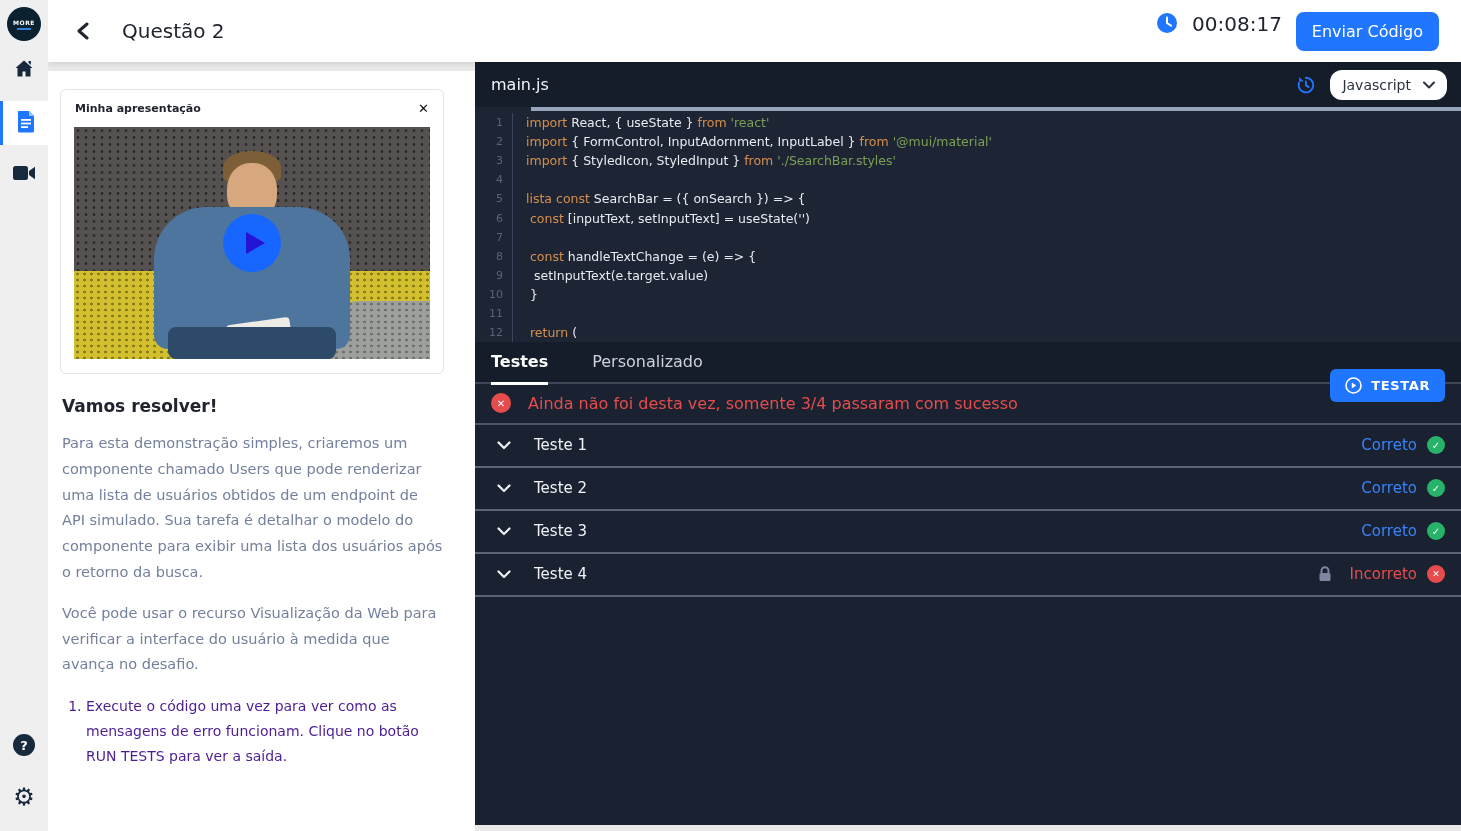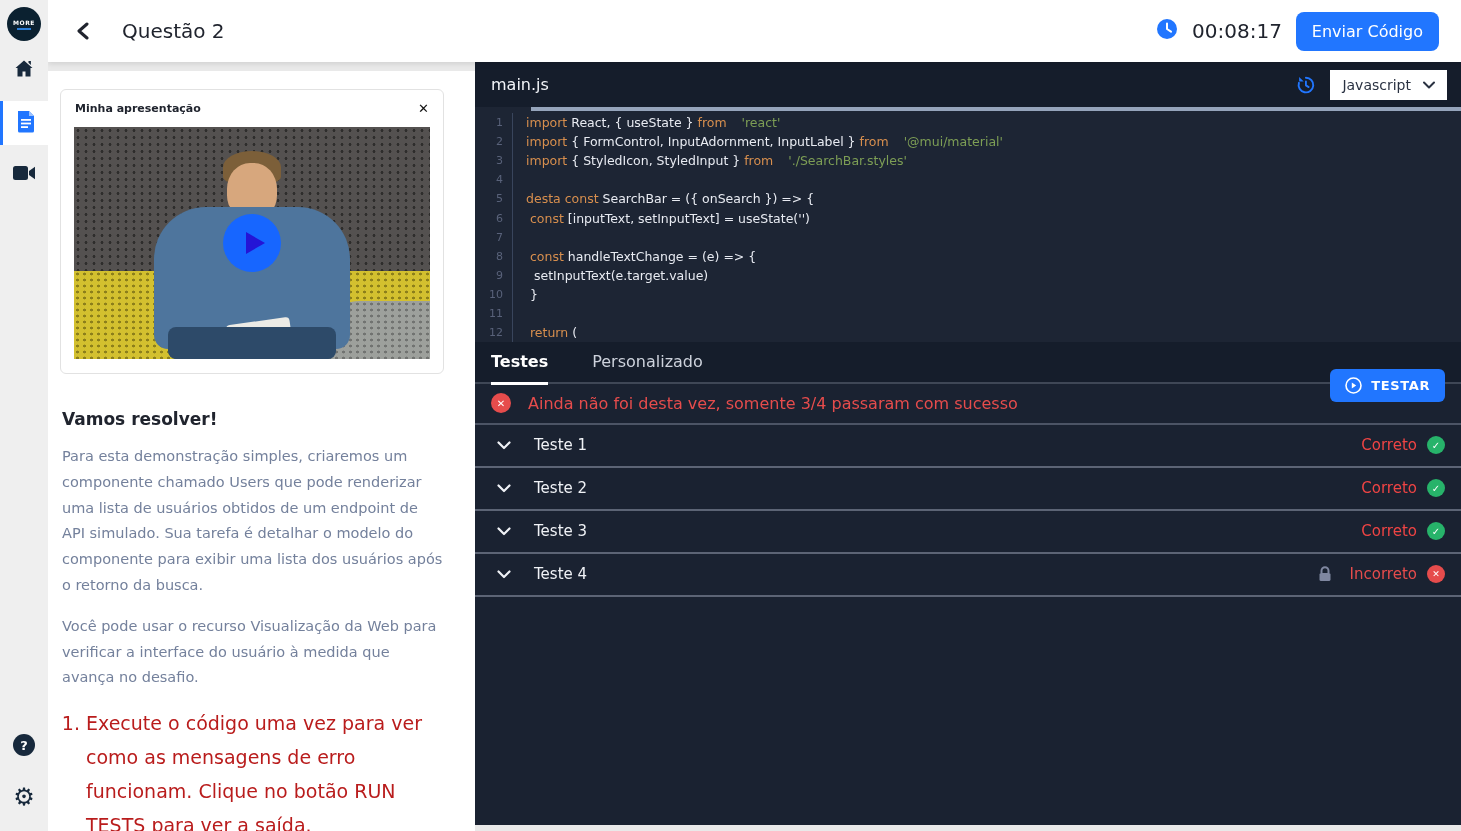--- a/index.html
+++ b/index.html
@@ -19,21 +19,21 @@
   .rail-item.selected { background:#ffffff; border-left:3px solid #2176ff; }
   .rail-spacer { flex:1; }
   .help-circle { width:22px; height:22px; border-radius:50%; background:#17293c; color:#fff; font-size:13px; font-weight:bold; display:flex; align-items:center; justify-content:center; }
   .gear-glyph { font-size:24px; color:#17293c; line-height:1; }
 
   
   .topbar { position:absolute; left:48px; top:0; width:1413px; height:62px; background:#fff; z-index:4;
             display:flex; align-items:center; padding:0 22px; box-shadow:0 2px 5px rgba(0,0,0,.10); }
   .back-btn { width:26px; height:26px; display:flex; align-items:center; justify-content:center; cursor:pointer; }
   .page-title { margin-left:26px; font-size:20px; font-weight:500; color:#20242e; }
-  .topbar-right { margin-left:auto; display:flex; align-items:center; gap:14px; }
+  .topbar-right { margin-left:auto; display:flex; align-items:flex-start; gap:14px; }
   .timer { font-size:20px; color:#20242e; }
   .submit-btn { background:#2176ff; color:#fff; border:none; border-radius:8px; padding:10px 16px; font-size:16px; font-family:inherit; cursor:pointer; }
 
   
   .left-panel { position:absolute; left:48px; top:71px; width:427px; height:763px; background:#fff; overflow:hidden; z-index:3; }
   .video-card { margin:18px 31px 0 12px; border:1px solid #e2e2e2; border-radius:6px; background:#fff; }
   .video-card-head { display:flex; align-items:center; justify-content:space-between; padding:11px 14px 9px; }
   .video-card-title { font-size:11px; font-weight:bold; color:#20242e; }
   .close-x { font-size:13px; font-weight:bold; color:#111; cursor:pointer; }
   .thumb { position:relative; margin:2px 13px 14px; height:232px; background:#545150; overflow:hidden; }
@@ -44,58 +44,58 @@
   .couch-gray .dots{ position:absolute; inset:0; background-image:radial-gradient(circle, rgba(60,60,60,.45) 1.2px, transparent 1.7px); background-size:7px 6px; border-top-left-radius:48px;}
   .p-hair { position:absolute; left:50%; top:24px; transform:translateX(-50%); width:58px; height:32px; background:#7c5f39; border-radius:50% 50% 20% 20%; }
   .p-head { position:absolute; left:50%; top:36px; transform:translateX(-50%); width:50px; height:56px; background:#d7a77d; border-radius:46% 46% 42% 42%; }
   .p-body { position:absolute; left:50%; bottom:10px; transform:translateX(-50%); width:196px; height:142px; background:#4e759d; border-radius:52px 52px 14px 14px; }
   .p-jeans { position:absolute; left:50%; bottom:0; transform:translateX(-50%); width:168px; height:32px; background:#2d4a69; border-radius:8px; }
   .p-book { position:absolute; left:50%; bottom:4px; transform:translateX(-38%) rotate(-8deg); width:64px; height:34px; background:#ecebe6; border-radius:4px; }
   .play-btn { position:absolute; left:50%; top:50%; transform:translate(-50%,-50%); width:58px; height:58px; border-radius:50%; background:#1766ff; display:flex; align-items:center; justify-content:center; cursor:pointer; }
   .play-tri { width:0; height:0; border-left:19px solid #2414d6; border-top:11px solid transparent; border-bottom:11px solid transparent; margin-left:6px; }
 
   .lesson { padding:0 30px 0 14px; }
-  .lesson-heading { margin-top:35px; font-size:17px; font-weight:bold; color:#20242e; }
+  .lesson-heading { margin-top:22px; font-size:17px; font-weight:bold; color:#20242e; }
   .lesson p { margin-top:15px; font-size:14.5px; line-height:1.78; color:#74819c; }
   .lesson ol { margin:16px 0 0 0; padding-left:24px; }
-  .lesson li { font-size:19px; line-height:1.78; color:#b91c1c; }
+  .lesson li { font-size:14px; line-height:1.78; color:#4c1d95; }
 
   
   .right-panel { position:absolute; left:475px; top:62px; width:986px; height:763px; background:#1d2534; display:flex; flex-direction:column; overflow:hidden; }
   .editor-head { height:45px; flex:none; background:#151d2b; display:flex; align-items:center; padding:0 14px 0 16px; }
   .filename { color:#f2f4f8; font-size:16px; }
   .history-btn { margin-left:auto; width:26px; height:26px; display:flex; align-items:center; justify-content:center; cursor:pointer; }
-  .lang-select { margin-left:12px; background:#fff; border-radius:0; padding:7px 12px; display:flex; align-items:center; gap:12px; font-size:14px; color:#2a3242; cursor:pointer; }
+  .lang-select { margin-left:12px; background:#fff; border-radius:12px; padding:7px 12px; display:flex; align-items:center; gap:12px; font-size:14px; color:#2a3242; cursor:pointer; }
   .scroll-strip { flex:none; height:4px; background:#1d2534; }
   .scroll-strip i { display:block; margin-left:56px; height:4px; background:#95a4bb; }
 
   .code-area { flex:1; overflow:hidden; padding-top:2px; font-family:"DejaVu Sans","Liberation Sans",sans-serif; }
   .code-line { display:flex; height:19.1px; align-items:center; white-space:pre; font-size:12.5px; }
   .ln { flex:none; width:38px; text-align:right; padding-right:9px; color:#59627a; font-size:11px; align-self:stretch; display:flex; align-items:center; justify-content:flex-end; border-right:1px solid #39455c; }
   .code-text { padding-left:13px; }
   .tok-k { color:#d88f4e; }
-  .tok-s { color:#7d9e55;margin-left:11px; }
+  .tok-s { color:#7d9e55; }
   .tok-t { color:#e8ebf2; }
 
   .tabbar { flex:none; height:42px; background:#151d2b; display:flex; align-items:center; padding-left:16px; border-bottom:2px solid #3f4756; position:relative; }
   .tab { position:relative; height:42px; display:flex; align-items:center; font-size:16px; color:#cdd2dc; margin-right:44px; cursor:pointer; }
   .tab.active { color:#fff; font-weight:bold; }
   .tab.active::after { content:""; position:absolute; left:0; right:0; bottom:-2px; height:3px; background:#fff; }
   .run-btn { margin-left:auto; margin-right:16px; background:#2176ff; color:#fff; border:none; border-radius:6px; padding:8px 15px; font-size:13px; font-weight:bold; letter-spacing:.6px; font-family:inherit; display:flex; align-items:center; gap:9px; cursor:pointer;margin-top:47px; }
 
   .result-bar { flex:none; height:41px; background:#1a2231; display:flex; align-items:center; gap:17px; padding:0 16px; border-bottom:2px solid #4c5465; }
   .err-circle { flex:none; width:20px; height:20px; border-radius:50%; background:#e64c4c; color:#fff; font-size:10px; font-weight:bold; display:flex; align-items:center; justify-content:center; }
   .result-text { color:#e64c4c; font-size:16px; }
 
   .test-row { flex:none; height:43px; background:#1a2231; border-bottom:2px solid #5c6475; display:flex; align-items:center; padding:0 16px 0 22px; cursor:pointer; }
   .row-chevron { flex:none; display:flex; align-items:center; }
   .test-row-label { color:#f0f2f6; font-size:15px; margin-left:23px; }
   .row-status { margin-left:auto; display:flex; align-items:center; gap:10px; }
   .status-label { font-size:15px; }
-  .status-label.ok { color:#ef4444; }
+  .status-label.ok { color:#3b82f6; }
   .status-label.fail { color:#e64c4c; }
   .check-circle { width:18px; height:18px; border-radius:50%; background:#27b36a; color:#fff; font-size:10px; font-weight:bold; display:flex; align-items:center; justify-content:center; }
   .x-circle { width:18px; height:18px; border-radius:50%; background:#e64c4c; color:#fff; font-size:9px; font-weight:bold; display:flex; align-items:center; justify-content:center; }
   .lock-icon { display:inline-flex; margin-right:8px; }
   .panel-filler { flex:1; background:#1a2231; }
 </style>
 </head>
 <body>
 
 <div class="app">
@@ -214,21 +214,21 @@
     <div class="scroll-strip">
         <i></i>
       </div>
 
     <div class="code-area">
       <div>
           <div class="code-line"><span class="ln">1</span><span class="code-text"><span class="tok-k">import</span><span class="tok-t"> React, { useState } </span><span class="tok-k">from</span><span class="tok-s"> 'react'</span></span></div>
           <div class="code-line"><span class="ln">2</span><span class="code-text"><span class="tok-k">import</span><span class="tok-t"> { FormControl, InputAdornment, InputLabel } </span><span class="tok-k">from</span><span class="tok-s"> '@mui/material'</span></span></div>
           <div class="code-line"><span class="ln">3</span><span class="code-text"><span class="tok-k">import</span><span class="tok-t"> { StyledIcon, StyledInput } </span><span class="tok-k">from</span><span class="tok-s"> './SearchBar.styles'</span></span></div>
           <div class="code-line"><span class="ln">4</span><span class="code-text"></span></div>
-          <div class="code-line"><span class="ln">5</span><span class="code-text"><span class="tok-k">desta</span><span class="tok-t"> </span><span class="tok-k">const</span><span class="tok-t"> SearchBar = ({ onSearch }) =&gt; {</span></span></div>
+          <div class="code-line"><span class="ln">5</span><span class="code-text"><span class="tok-k">lista</span><span class="tok-t"> </span><span class="tok-k">const</span><span class="tok-t"> SearchBar = ({ onSearch }) =&gt; {</span></span></div>
           <div class="code-line"><span class="ln">6</span><span class="code-text"><span class="tok-t"> </span><span class="tok-k">const</span><span class="tok-t"> [inputText, setInputText] = useState('')</span></span></div>
           <div class="code-line"><span class="ln">7</span><span class="code-text"></span></div>
           <div class="code-line"><span class="ln">8</span><span class="code-text"><span class="tok-t"> </span><span class="tok-k">const</span><span class="tok-t"> handleTextChange = (e) =&gt; {</span></span></div>
           <div class="code-line"><span class="ln">9</span><span class="code-text"><span class="tok-t">  setInputText(e.target.value)</span></span></div>
           <div class="code-line"><span class="ln">10</span><span class="code-text"><span class="tok-t"> }</span></span></div>
           <div class="code-line"><span class="ln">11</span><span class="code-text"></span></div>
           <div class="code-line"><span class="ln">12</span><span class="code-text"><span class="tok-t"> </span><span class="tok-k">return</span><span class="tok-t"> (</span></span></div>
         </div>
     </div>
 

